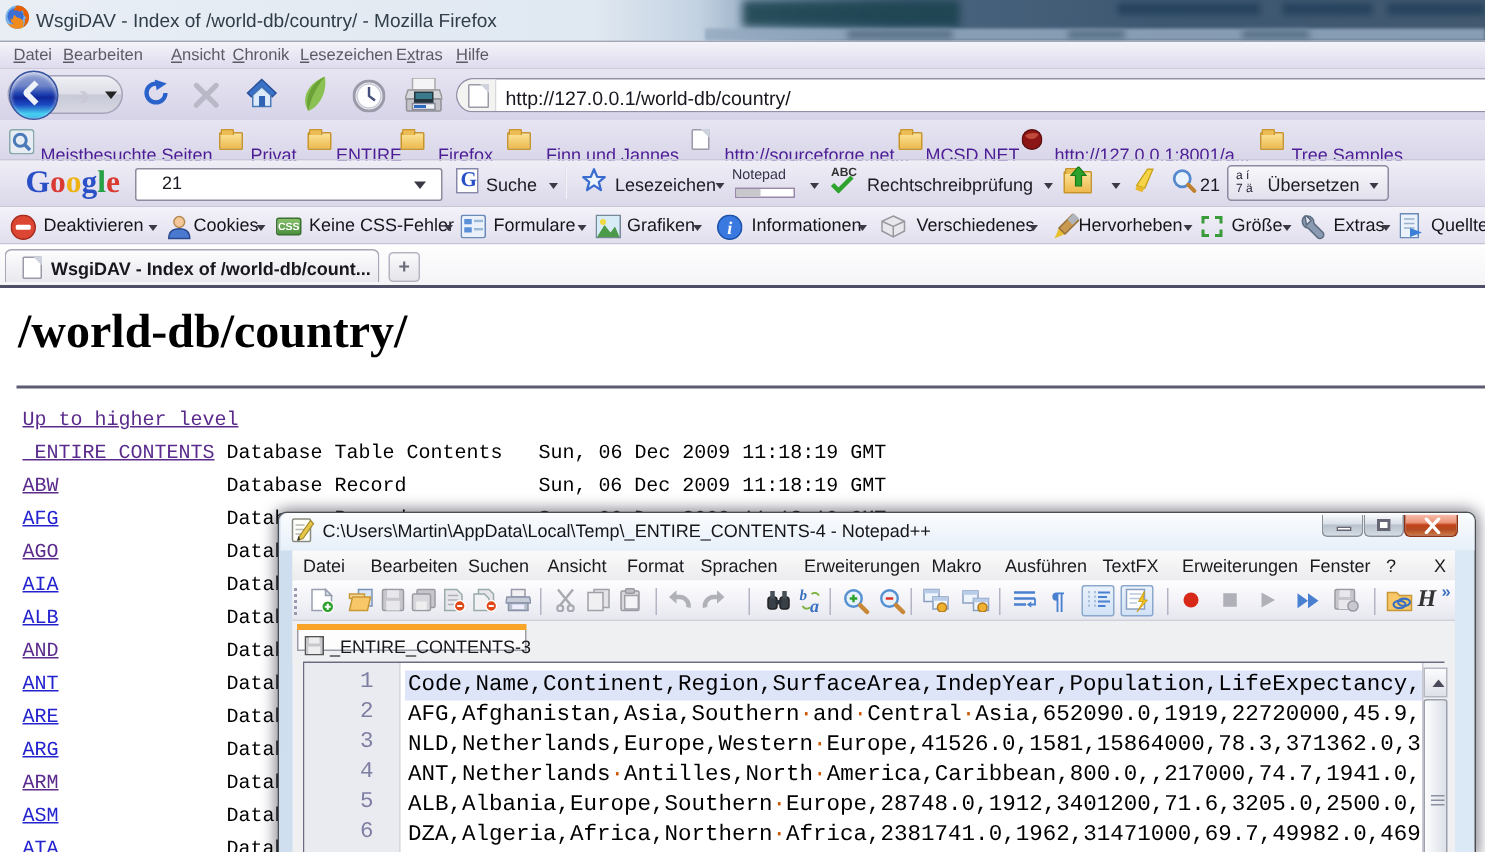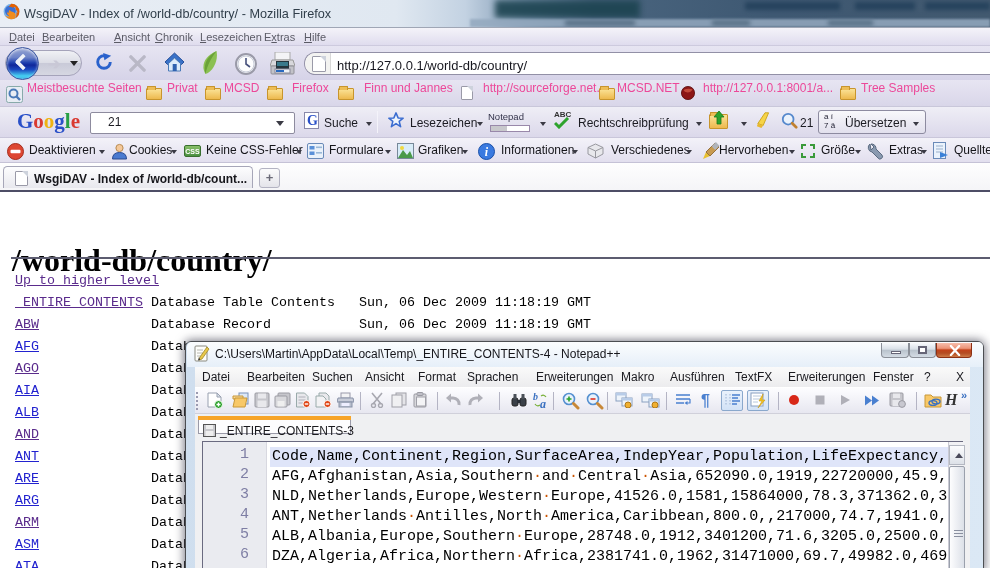--- a/index.html
+++ b/index.html
@@ -40,21 +40,21 @@
 .navico { position:absolute; }
 #urlbar { left:304px; top:52px; width:686px; height:23px; background:#fff;
   border:1px solid #9290a6; border-radius:12px 0 0 12px; border-right:none; }
 #urlfavbox { left:305px; top:53px; width:26px; height:21px; background:#f3f3f1; border-right:1px solid #d8d8d8; border-radius:11px 0 0 11px; }
 #urltext { left:337px; top:58px; font-size:13px; color:#17171f; }
 #urlfav { left:312px; top:56px; }
 
 #fxbook { left:0; top:80px; width:990px; height:26px;
   background:linear-gradient(#e7e5f2,#d9d6e9); }
 .bi { position:absolute; top:88px; }
-.bt { position:absolute; top:81px; font-size:12px; color:#ec4899; }
+.bt { position:absolute; top:96px; font-size:12px; color:#4c1d95; }
 .folder { width:16px; height:12px; background:linear-gradient(#fbe397,#edb94e); border:1px solid #c8952c; border-radius:1px; }
 .folder:before { content:""; position:absolute; left:0px; top:-3px; width:7px; height:3px; background:#edbd55; border:1px solid #c8952c; border-bottom:none; border-radius:1px 1px 0 0; }
 .pageic { width:12px; height:14px; background:#fff; border:1px solid #9a9aa8; border-radius:1px; }
 .pageic:before { content:""; position:absolute; right:-1px; top:-1px; border:3px solid #cdd2dc; border-left-color:transparent; border-bottom-color:transparent; }
 
 #fxgoog { left:0; top:106px; width:990px; height:31px;
   background:linear-gradient(#efeef6,#dbd8ea); border-top:1px solid #c9c7da; }
 .gt { position:absolute; top:116px; font-size:12px; color:#1b1b22; }
 .caret { position:absolute; width:0; height:0; border-left:3.5px solid transparent; border-right:3.5px solid transparent; border-top:4px solid #3a3a44; }
 
@@ -65,21 +65,21 @@
 #fxtabs { left:0; top:163px; width:990px; height:29px; background:linear-gradient(#fefefe,#f4f4f7); }
 #tab1 { left:3px; top:166px; width:250px; height:22px;
   background:linear-gradient(#fdfdfe,#e8e8ee); border:1px solid #a6a6b8; border-bottom:none; border-radius:4.5px 4.5px 0 0; }
 #tab1 .tt { position:absolute; left:30px; top:5px; font-size:12px; font-weight:bold; color:#17171c; }
 #tabplus { left:259px; top:168px; width:21px; height:20px; background:linear-gradient(#fbfbfc,#e4e4ea);
   border:1px solid #b3b3c2; border-radius:3px; color:#6a6a77; font-size:13px; font-weight:bold; text-align:center; line-height:18px; }
 #tabline { left:0; top:190px; width:990px; height:2px; background:#4e4e66; }
 
 #content { left:2px; top:192px; width:988px; height:376px; background:#fff; }
 #h1 { position:absolute; left:12px; top:202px; font-family:"Liberation Serif",serif;
-  font-weight:bold; font-size:32px; color:#000;margin-top:40px; }
+  font-weight:bold; font-size:32px; color:#000; }
 #hr { position:absolute; left:11px; top:257px; width:979px; height:2px; background:#5c5c70; }
 #listing { position:absolute; left:15px; top:270px; font-family:"Liberation Mono",monospace;
   font-size:13.34px; line-height:22px; white-space:pre; color:#000; }
 #listing a { text-decoration:underline; }
 a.u { color:#2222cf; }
 a.v { color:#5a2b8c; }
 
 
 #npp { left:185px; top:341px; width:799px; height:230px;
   background:linear-gradient(100deg,#cfdeee,#dbe8f5);
@@ -192,21 +192,21 @@
 
   <svg class="bi" style="left:6px;top:86px" width="17" height="17" viewBox="0 0 17 17">
     <rect x="0.5" y="0.5" width="16" height="16" rx="2" fill="#e8edf4" stroke="#8aa"></rect>
     <circle cx="7.5" cy="7.5" r="4" fill="none" stroke="#4a7ab8" stroke-width="2"></circle>
     <path d="M10.5 10.5 L14 14" stroke="#4a7ab8" stroke-width="2.4"></path>
   </svg>
   <span class="bt" style="left:27px">Meistbesuchte Seiten</span>
   <div class="bi folder" style="left:146px"></div>
     <span class="bt" style="left:167px">Privat</span>
   <div class="bi folder" style="left:205px"></div>
-    <span class="bt" style="left:224px">MCSD</span>
+    <span class="bt" style="left:224px">ENTIRE</span>
   <div class="bi folder" style="left:267px"></div>
     <span class="bt" style="left:292px">Firefox</span>
   <div class="bi folder" style="left:338px"></div>
     <span class="bt" style="left:364px">Finn und Jannes</span>
   <div class="bi pageic" style="left:461px;top:86px"></div>
     <span class="bt" style="left:483px">http://sourceforge.net...</span>
   <div class="bi folder" style="left:599px"></div>
     <span class="bt" style="left:617px">MCSD.NET</span>
   <svg class="bi" style="left:681px;top:86px" width="14" height="14" viewBox="0 0 17 17">
     <circle cx="8.5" cy="8.5" r="8" fill="#8c1616"></circle>

